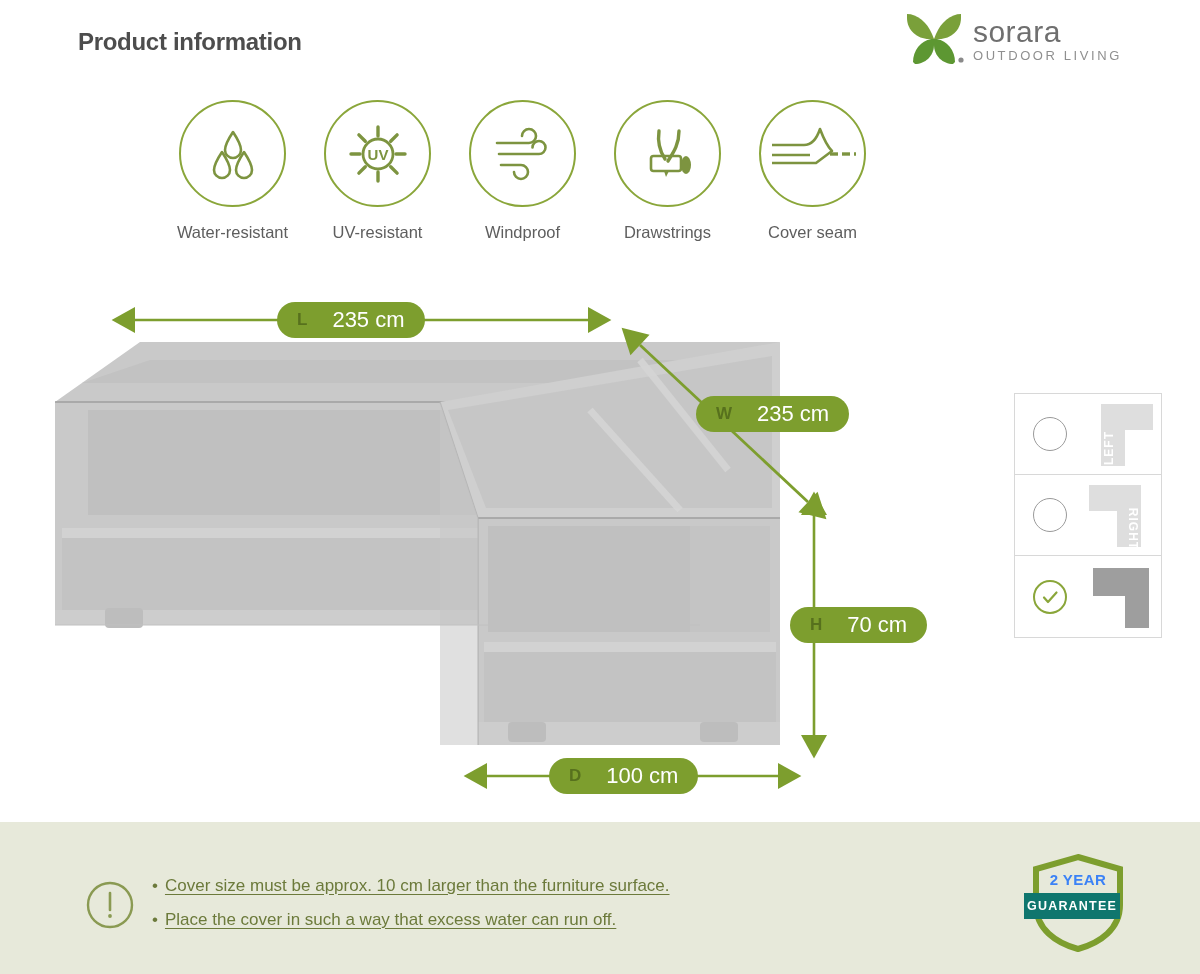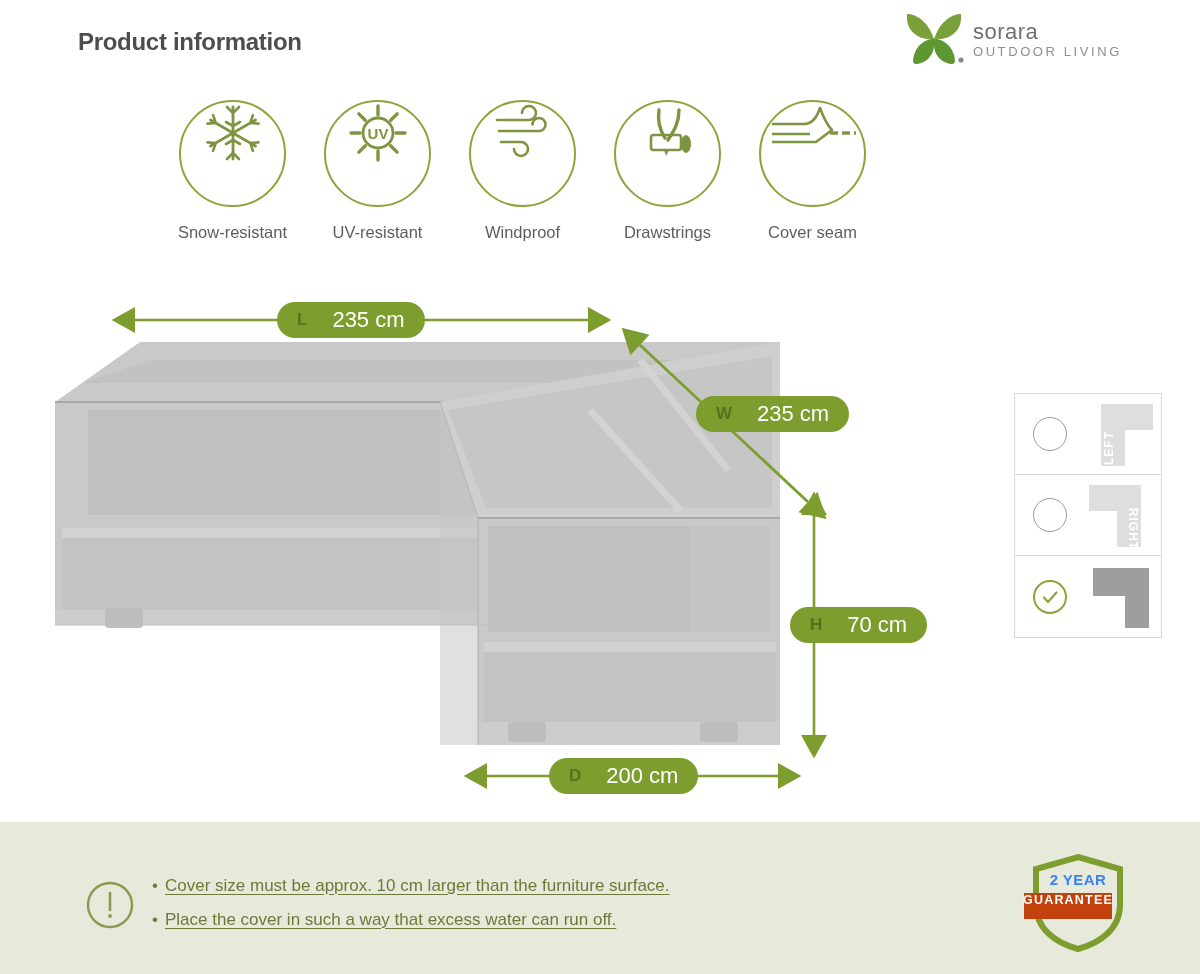--- a/index.html
+++ b/index.html
@@ -13,33 +13,33 @@
 
   
   .page-title {
     position: absolute; left: 78px; top: 28px;
     font-size: 24px; font-weight: bold; color: #4d4d4d;
     letter-spacing: -0.3px;
   }
   .logo { position: absolute; right: 78px; top: 12px; display: flex; align-items: center; gap: 8px; }
   .logo-mark { width: 62px; height: 54px; position: relative; }
   .logo-text { display: flex; flex-direction: column; line-height: 1; }
-  .logo-word { font-size: 22px; color: #6f6f6f; letter-spacing: 0.5px; }
+  .logo-word { font-size: 30px; color: #6f6f6f; letter-spacing: 0.5px; }
   .logo-sub { font-size: 13px; color: #8f8f8f; letter-spacing: 2.6px; margin-top: 2px; }
 
   
   .features {
     position: absolute; left: 160px; top: 100px;
     display: flex; gap: 0px;
   }
   .feature { width: 145px; display: flex; flex-direction: column; align-items: center; }
   .feature-circle {
     width: 107px; height: 107px; border-radius: 50%;
     border: 2.5px solid #8aa63a;
-    display: flex; justify-content: center;
+    display: flex; align-items: center; justify-content: center;
   }
   .feature-label {
     margin-top: 16px; font-size: 16.5px; color: #5e5e5e;
     white-space: nowrap;
   }
 
   
   .drawing { position: absolute; left: 0; top: 270px; width: 1000px; height: 545px; }
 
   
@@ -88,22 +88,22 @@
   }
   .note-bullet { font-size: 17px; line-height: 1; }
   .note-text { text-decoration: underline; text-underline-offset: 3px; }
 
   .guarantee { position: absolute; left: 1030px; top: 853px; }
   .g-year {
     position: absolute; left: 0; top: 18px; width: 96px; text-align: center;
     font-size: 15px; font-weight: bold; color: #3b82f6; letter-spacing: 0.4px;
   }
   .g-band {
-    position: absolute; left: -6px; top: 40px; width: 88px; height: 26px;
-    background: #c2410c; display: flex; justify-content: center;
+    position: absolute; left: -6px; top: 40px; width: 96px; height: 26px;
+    background: #0f766e; display: flex; align-items: center; justify-content: center;
   }
   .g-band span { font-size: 12.5px; font-weight: bold; color: #fff; letter-spacing: 1.2px; }
 </style>
 </head>
 <body>
 
 <div class="page-title">Product information</div>
 
 <div class="logo">
   <div class="logo-mark">
@@ -116,43 +116,33 @@
     </svg>
   </div>
   <div class="logo-text">
     <span class="logo-word">sorara</span>
     <span class="logo-sub">OUTDOOR LIVING</span>
   </div>
 </div>
 
 <div class="features">
 
-
-  <div class="feature">
-    <div class="feature-circle">
-      <svg width="62" height="62" viewBox="0 0 62 62">
-        <g stroke="#7d9440" stroke-width="2.8" stroke-linecap="round" fill="none">
-          <line x1="31" y1="5" x2="31" y2="57"></line>
-          <line x1="8.5" y1="18" x2="53.5" y2="44"></line>
-          <line x1="8.5" y1="44" x2="53.5" y2="18"></line>
-          <g stroke-width="2.6">
-            <path d="M31 11 l-6 -6 M31 11 l6 -6"></path>
-            <path d="M31 51 l-6 6 M31 51 l6 6"></path>
-            <path d="M13.7 21 l-8.2 0.6 M13.7 21 l-2.6 -7.8"></path>
-            <path d="M48.3 41 l8.2 -0.6 M48.3 41 l2.6 7.8"></path>
-            <path d="M13.7 41 l-8.2 -0.6 M13.7 41 l-2.6 7.8"></path>
-            <path d="M48.3 21 l8.2 0.6 M48.3 21 l2.6 -7.8"></path>
-            <path d="M31 24 l-7 -4 M31 24 l7 -4"></path>
-            <path d="M31 38 l-7 4 M31 38 l7 4"></path>
-          </g>
-        </g>
-      </svg>
-    </div>
-    <div class="feature-label">Snow-resistant</div>
-  </div>
+  <div class="feature">
+    <div class="feature-circle">
+      <svg width="60" height="60" viewBox="0 0 60 60">
+        <g fill="none" stroke="#7d9440" stroke-width="2.6" stroke-linejoin="round">
+          <path d="M30 8 C30 8 38 20 38 26 a8 8 0 0 1 -16 0 C22 20 30 8 30 8 Z"></path>
+          <path d="M19 28 C19 28 27 40 27 46 a8 8 0 0 1 -16 0 C11 40 19 28 19 28 Z"></path>
+          <path d="M41 28 C41 28 49 40 49 46 a8 8 0 0 1 -16 0 C33 40 41 28 41 28 Z"></path>
+        </g>
+      </svg>
+    </div>
+    <div class="feature-label">Water-resistant</div>
+  </div>
+
 
   <div class="feature">
     <div class="feature-circle">
       <svg width="62" height="62" viewBox="0 0 62 62">
         <circle cx="31" cy="31" r="15" fill="none" stroke="#7d9440" stroke-width="2.8"></circle>
         <g stroke="#7d9440" stroke-width="3.4" stroke-linecap="round">
           <line x1="31" y1="4" x2="31" y2="13"></line>
           <line x1="31" y1="49" x2="31" y2="58"></line>
           <line x1="4" y1="31" x2="13" y2="31"></line>
           <line x1="49" y1="31" x2="58" y2="31"></line>
@@ -289,21 +279,21 @@
   <div class="pill" style="left:696px; top:126px;">
     <span class="pill-key">W</span>
     <span class="pill-val">235 cm</span>
   </div>
   <div class="pill" style="left:790px; top:337px;">
     <span class="pill-key">H</span>
     <span class="pill-val">70 cm</span>
   </div>
   <div class="pill" style="left:549px; top:488px;">
     <span class="pill-key">D</span>
-    <span class="pill-val">200 cm</span>
+    <span class="pill-val">100 cm</span>
   </div>
 </div>
 
 <div class="orient">
 
   <div class="orient-row">
     <div class="radio"></div>
     <div class="orient-shape">
       <svg width="72" height="70" viewBox="0 0 72 70">
         <path d="M16 4 H68 V30 H40 V66 H16 Z" fill="#dedede"></path>

